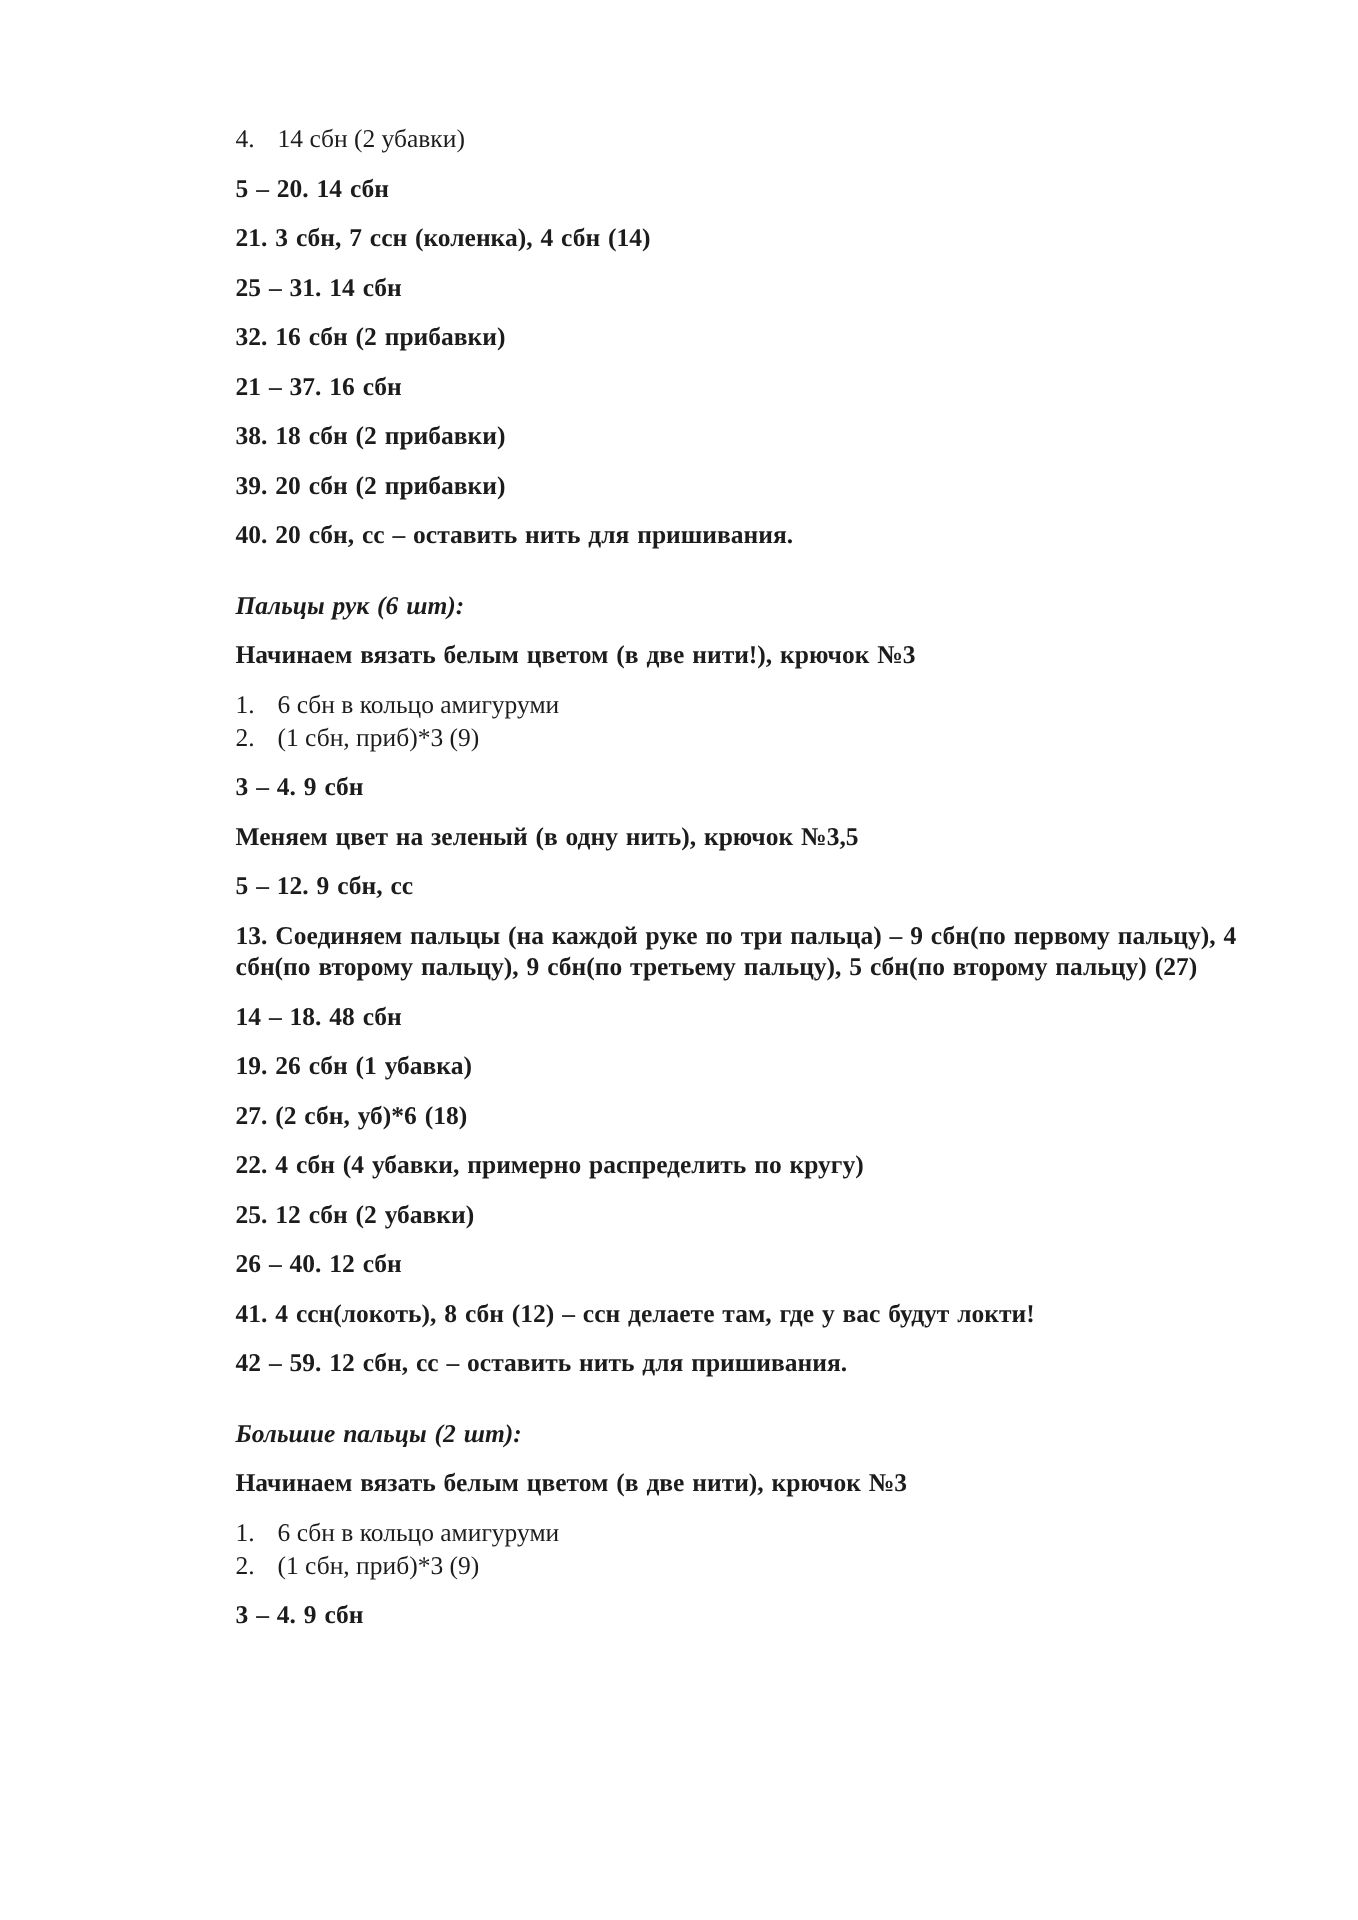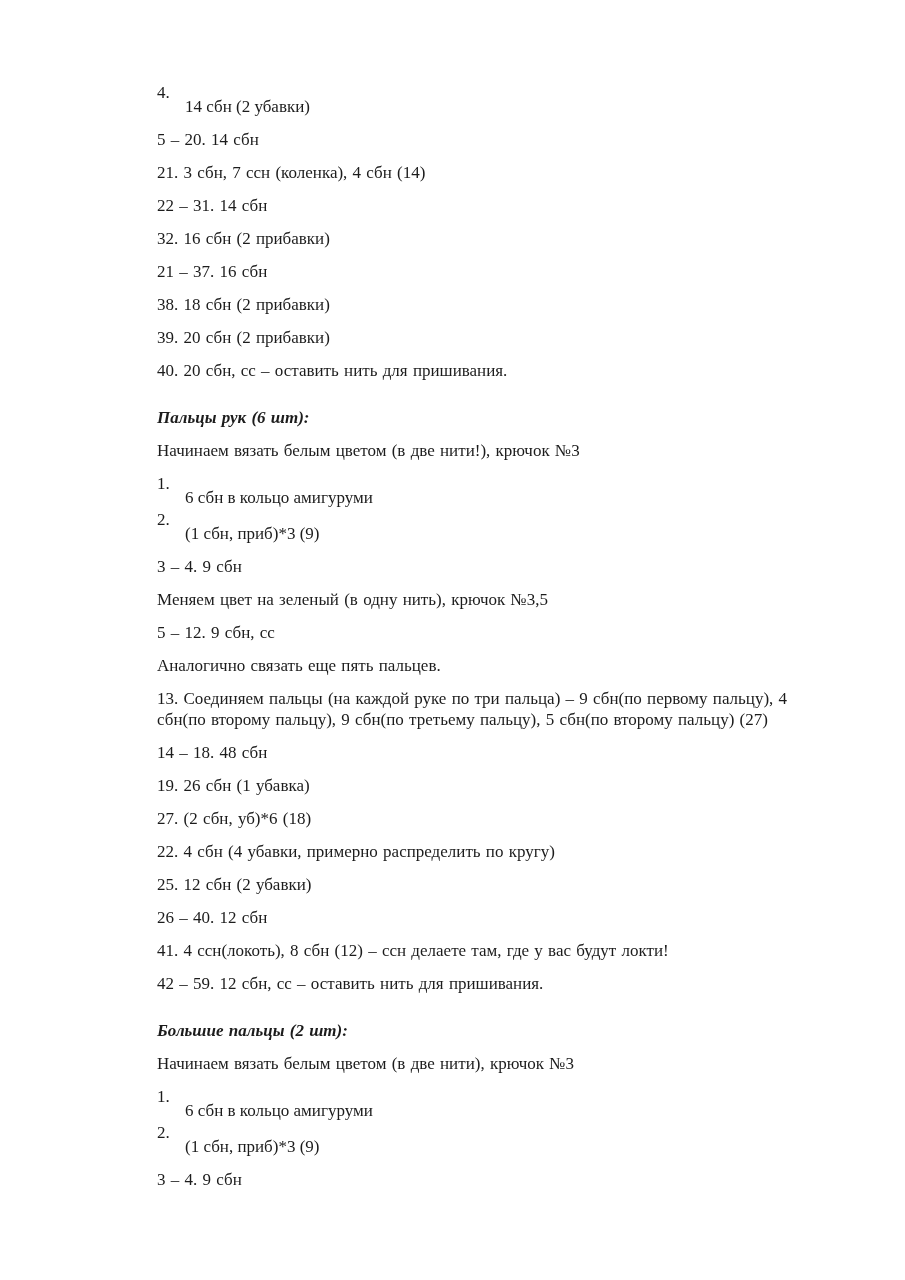--- a/index.html
+++ b/index.html
@@ -23,77 +23,76 @@
     width: 668px;
     font-family: "Liberation Serif", "DejaVu Serif", serif;
     font-size: 17px;
     color: #1c1c1c;
     -webkit-font-smoothing: antialiased;
   }
   .para {
     margin: 0 0 12px 0;
     line-height: 21px;
     word-spacing: 1px;
+    font-weight: bold;
   }
   .heading {
     font-weight: 700;
     margin-top: 26px;
     font-style: italic;
   }
   .num-list {
     margin: 0 0 11px 0;
   }
   .num-item {
     display: flex;
     line-height: 22px;
   }
   .num-item .num {
     flex: 0 0 28px;
     width: 28px;
   }
   .num-item .txt {
     flex: 1;
-    margin-top: 14px;
   }
 </style>
 </head>
 <body>
 
 <div class="page">
   <div class="content" id="content">
       <div class="num-list">
         <div class="num-item">
     <span class="num">4.</span>
     <span class="txt">14 сбн (2 убавки)</span>
   </div>
       </div>
       <p class="para">5 – 20. 14 сбн</p>
       <p class="para">21. 3 сбн, 7 ссн (коленка), 4 сбн (14)</p>
-      <p class="para">22 – 31. 14 сбн</p>
+      <p class="para">25 – 31. 14 сбн</p>
       <p class="para">32. 16 сбн (2 прибавки)</p>
       <p class="para">21 – 37. 16 сбн</p>
       <p class="para">38. 18 сбн (2 прибавки)</p>
       <p class="para">39. 20 сбн (2 прибавки)</p>
       <p class="para">40. 20 сбн, сс – оставить нить для пришивания.</p>
       <p class="para heading">Пальцы рук (6 шт):</p>
       <p class="para">Начинаем вязать белым цветом (в две нити!), крючок №3</p>
       <div class="num-list">
         <div class="num-item">
     <span class="num">1.</span>
     <span class="txt">6 сбн в кольцо амигуруми</span>
   </div>
         <div class="num-item">
     <span class="num">2.</span>
     <span class="txt">(1 сбн, приб)*3 (9)</span>
   </div>
       </div>
       <p class="para">3 – 4. 9 сбн</p>
       <p class="para">Меняем цвет на зеленый (в одну нить), крючок №3,5</p>
       <p class="para">5 – 12. 9 сбн, сс</p>
-      <p class="para">Аналогично связать еще пять пальцев.</p>
       <p class="para">13. Соединяем пальцы (на каждой руке по три пальца) – 9 сбн(по первому пальцу), 4 сбн(по второму пальцу), 9 сбн(по третьему пальцу), 5 сбн(по второму пальцу) (27)</p>
       <p class="para">14 – 18. 48 сбн</p>
       <p class="para">19. 26 сбн (1 убавка)</p>
       <p class="para">27. (2 сбн, уб)*6 (18)</p>
       <p class="para">22. 4 сбн (4 убавки, примерно распределить по кругу)</p>
       <p class="para">25. 12 сбн (2 убавки)</p>
       <p class="para">26 – 40. 12 сбн</p>
       <p class="para">41. 4 ссн(локоть), 8 сбн (12) – ссн делаете там, где у вас будут локти!</p>
       <p class="para">42 – 59. 12 сбн, сс – оставить нить для пришивания.</p>
       <p class="para heading">Большие пальцы (2 шт):</p>

